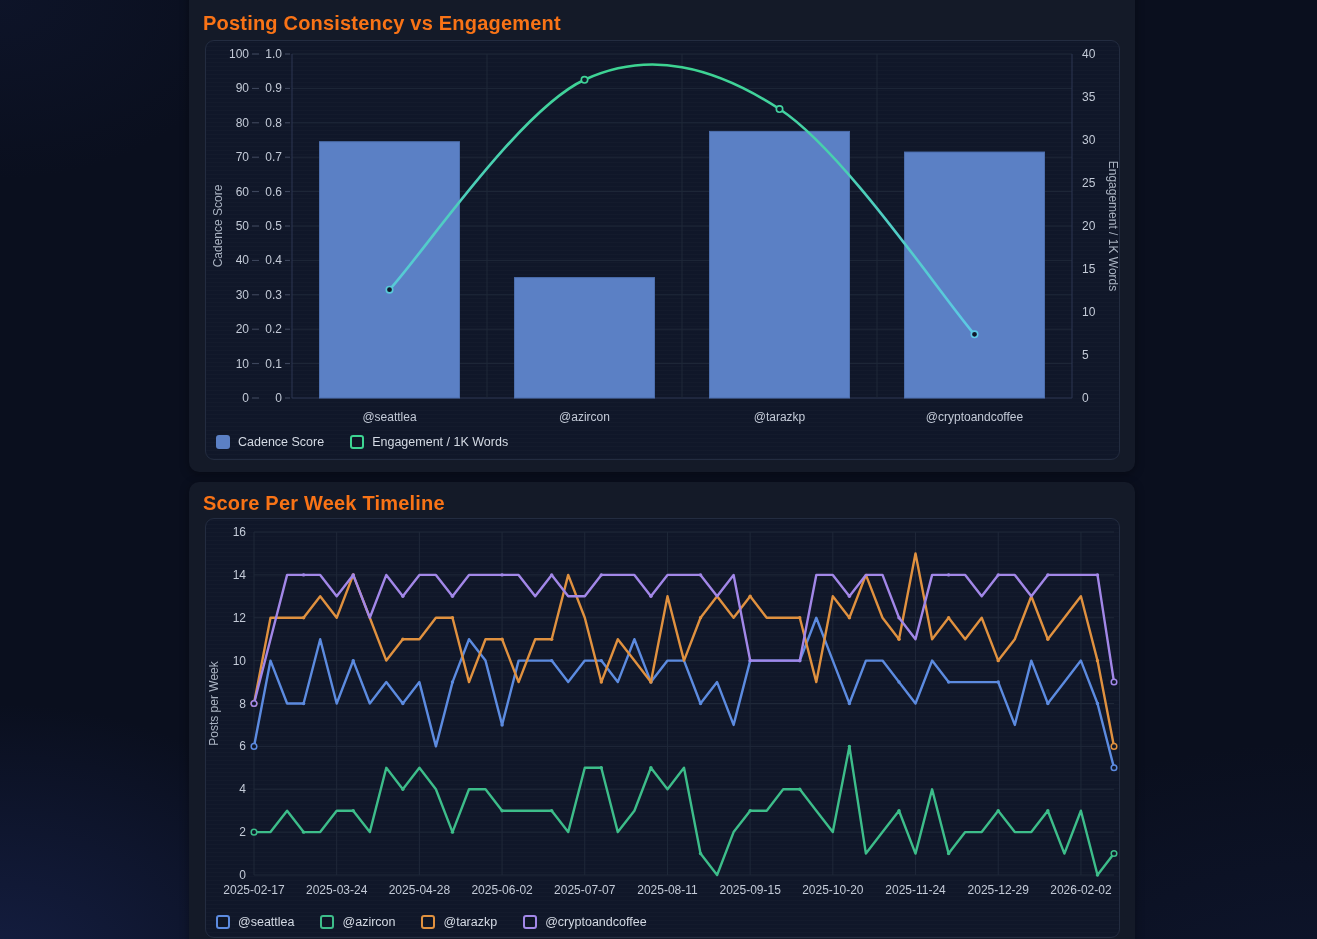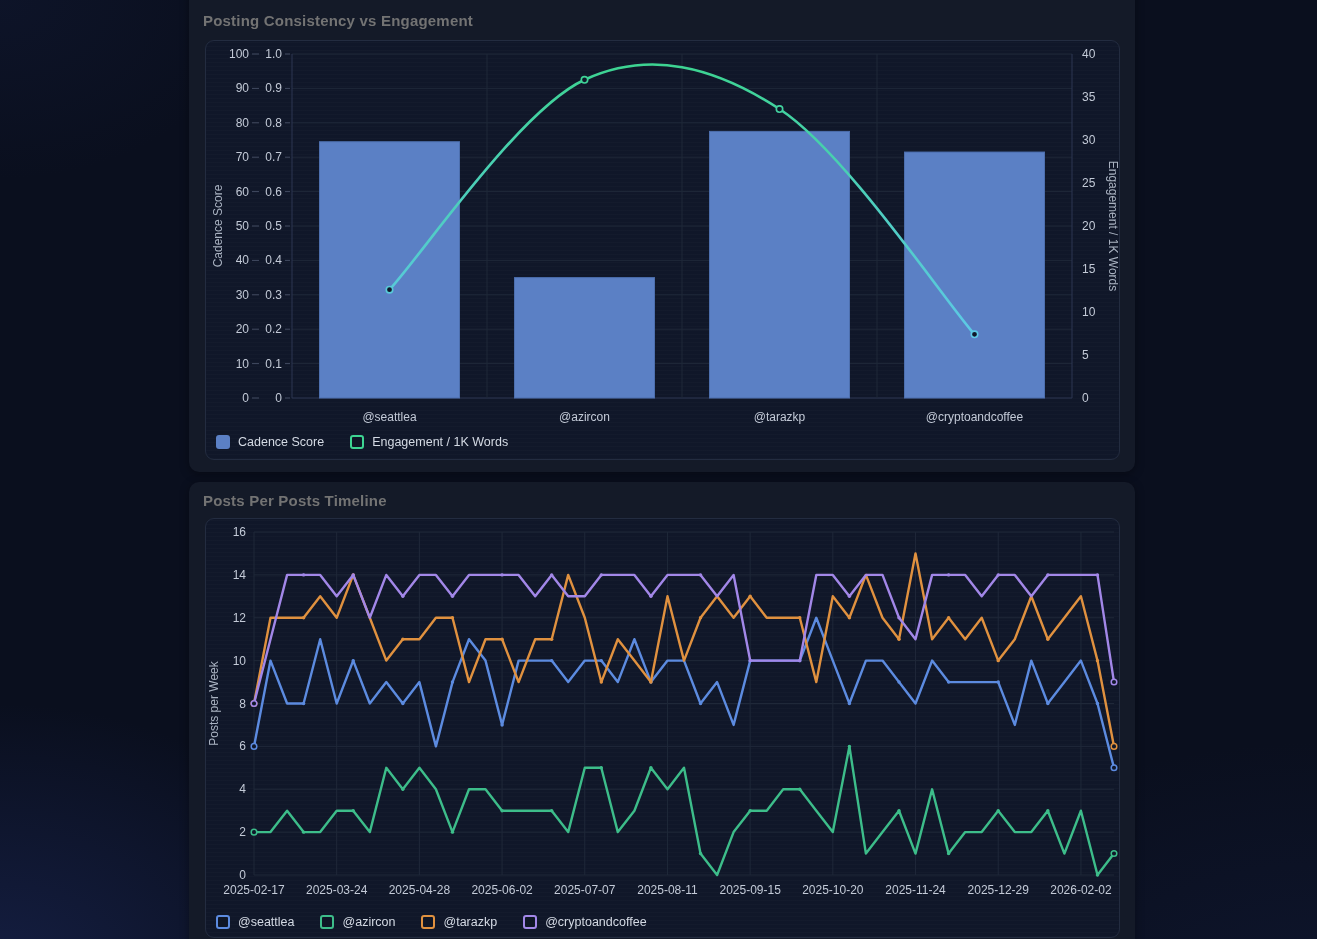--- a/index.html
+++ b/index.html
@@ -14,21 +14,21 @@
   }
   .card{
     position:absolute;left:189px;width:946px;
     background:#141a28;border-radius:10px;
     box-shadow:0 2px 10px rgba(0,0,0,.35);
   }
   #card1{top:-24px;height:496px;}
   #card2{top:482px;height:470px;}
   .card-title{
     position:absolute;left:14px;
-    font-size:15px;font-weight:700;color:#737373;letter-spacing:.2px;
+    font-size:20px;font-weight:700;color:#f97316;letter-spacing:.2px;
   }
   #title1{top:36px;}
   #title2{top:10px;}
   .chart-box{
     position:absolute;left:16px;width:913px;height:418px;
     background:
       repeating-linear-gradient(0deg, rgba(255,255,255,.014) 0 1px, transparent 1px 4px),
       #101729;
     border:1px solid #232c40;border-radius:9px;
   }
@@ -159,21 +159,21 @@
         </div>
         <div class="legend-item">
           <span class="swatch outlined" id="sw-engagement" style="border-color: rgb(61, 212, 146);"></span>
           <span>Engagement / 1K Words</span>
         </div>
       </div>
     </div>
   </div>
 
   <div class="card" id="card2">
-    <div class="card-title" id="title2">Posts Per Posts Timeline</div>
+    <div class="card-title" id="title2">Score Per Week Timeline</div>
     <div class="chart-box" id="box2">
       <svg id="chart2" width="913" height="418" viewBox="0 0 913 418">
           <g>
             <line x1="48" y1="356" x2="908" y2="356" stroke="#1f2839" stroke-width="1"></line>
             <line x1="48" y1="313.125" x2="908" y2="313.125" stroke="#1f2839" stroke-width="1"></line>
             <line x1="48" y1="270.25" x2="908" y2="270.25" stroke="#1f2839" stroke-width="1"></line>
             <line x1="48" y1="227.375" x2="908" y2="227.375" stroke="#1f2839" stroke-width="1"></line>
             <line x1="48" y1="184.5" x2="908" y2="184.5" stroke="#1f2839" stroke-width="1"></line>
             <line x1="48" y1="141.625" x2="908" y2="141.625" stroke="#1f2839" stroke-width="1"></line>
             <line x1="48" y1="98.75" x2="908" y2="98.75" stroke="#1f2839" stroke-width="1"></line>

